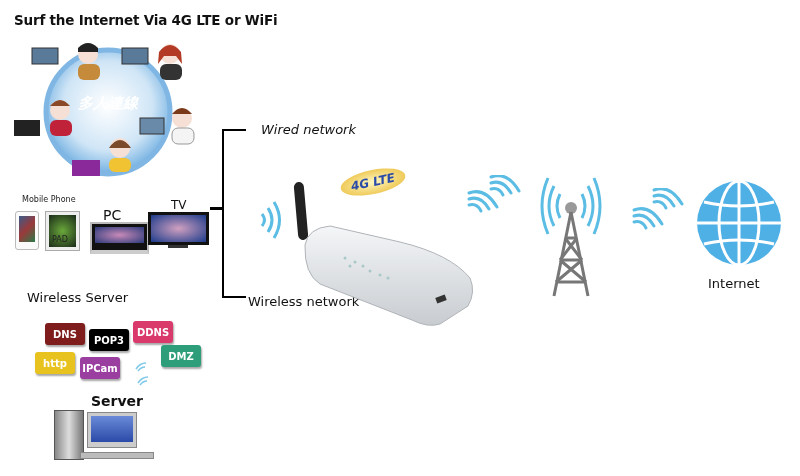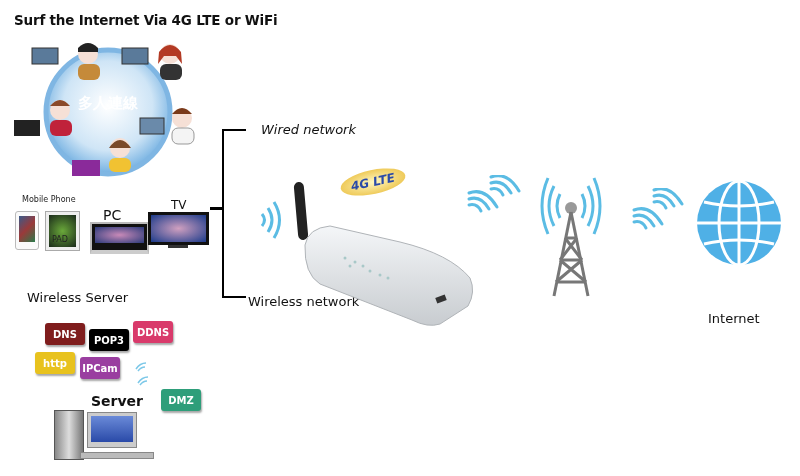--- a/index.html
+++ b/index.html
@@ -10,21 +10,21 @@
   .small{font-size:8px;color:#222;}
   .tag{position:absolute;width:40px;height:22px;border-radius:3px;color:#fff;font-weight:bold;font-size:10px;display:flex;align-items:center;justify-content:center;box-shadow:1px 2px 2px rgba(0,0,0,0.35);}
   .bracket{background:#000;position:absolute;}
   .device{position:absolute;}
 </style>
 </head>
 <body>
 
 <div class="abs title">Surf the Internet Via 4G LTE or WiFi</div>
 
-<div class="abs" style="left:10px;top:40px;width:200px;height:150px;">
+<div class="abs" style="left:10px;top:40px;width:200px;height:150px;font-style:italic;">
   <svg width="200" height="150">
     <defs>
       <radialGradient id="cg" cx="50%" cy="45%" r="60%">
         <stop offset="0%" stop-color="#ffffff"></stop>
         <stop offset="60%" stop-color="#cfe5f6"></stop>
         <stop offset="100%" stop-color="#5aa2dc"></stop>
       </radialGradient>
     </defs>
     <circle cx="98" cy="72" r="62" fill="url(#cg)" stroke="#7fb6e3" stroke-width="5"></circle>
 
@@ -155,29 +155,29 @@
 <svg class="abs" style="left:694px;top:178px;" width="90" height="90">
   <circle cx="45" cy="45" r="42" fill="#4fb0e6"></circle>
   <g stroke="#fff" stroke-width="3" fill="none">
     <line x1="45" y1="3" x2="45" y2="87"></line>
     <ellipse cx="45" cy="45" rx="20" ry="42"></ellipse>
     <line x1="3" y1="45" x2="87" y2="45"></line>
     <path d="M10 24 Q45 32 80 24"></path>
       <path d="M10 66 Q45 58 80 66"></path>
   </g>
 </svg>
-<div class="abs label" style="left:708px;top:276px;margin-top:35px;">Internet</div>
+<div class="abs label" style="left:708px;top:276px;">Internet</div>
 
 <div class="abs label" style="left:27px;top:290px;">Wireless Server</div>
 <div class="tag" style="left:45px;top:323px;background:#7f1d1d;">DNS</div>
 <div class="tag" style="left:89px;top:329px;background:#000000;">POP3</div>
 <div class="tag" style="left:133px;top:321px;background:#d93a6b;">DDNS</div>
 <div class="tag" style="left:35px;top:352px;background:#e8c21e;">http</div>
 <div class="tag" style="left:80px;top:357px;width:40px;background:#9a3ea0;">IPCam</div>
-<div class="tag" style="left:161px;top:345px;background:#2e9e7a;margin-top:44px;">DMZ</div>
+<div class="tag" style="left:161px;top:345px;background:#2e9e7a;">DMZ</div>
 <svg class="abs" style="left:132px;top:357px;" width="20" height="30">
   <g fill="none" stroke="#7cc8e8" stroke-width="1.5">
     <path d="M4 12 Q8 6 14 6"></path>
       <path d="M6 14 Q9 10 13 10"></path>
     <path d="M6 26 Q10 20 16 20"></path>
       <path d="M8 28 Q11 24 15 24"></path>
   </g>
 </svg>
 <div class="abs label" style="left:91px;top:393px;font-size:14px;font-weight:bold;">Server</div>
 <div class="device" style="left:54px;top:410px;width:28px;height:48px;background:linear-gradient(90deg,#888,#ddd,#777);border:1px solid #555;"></div>

